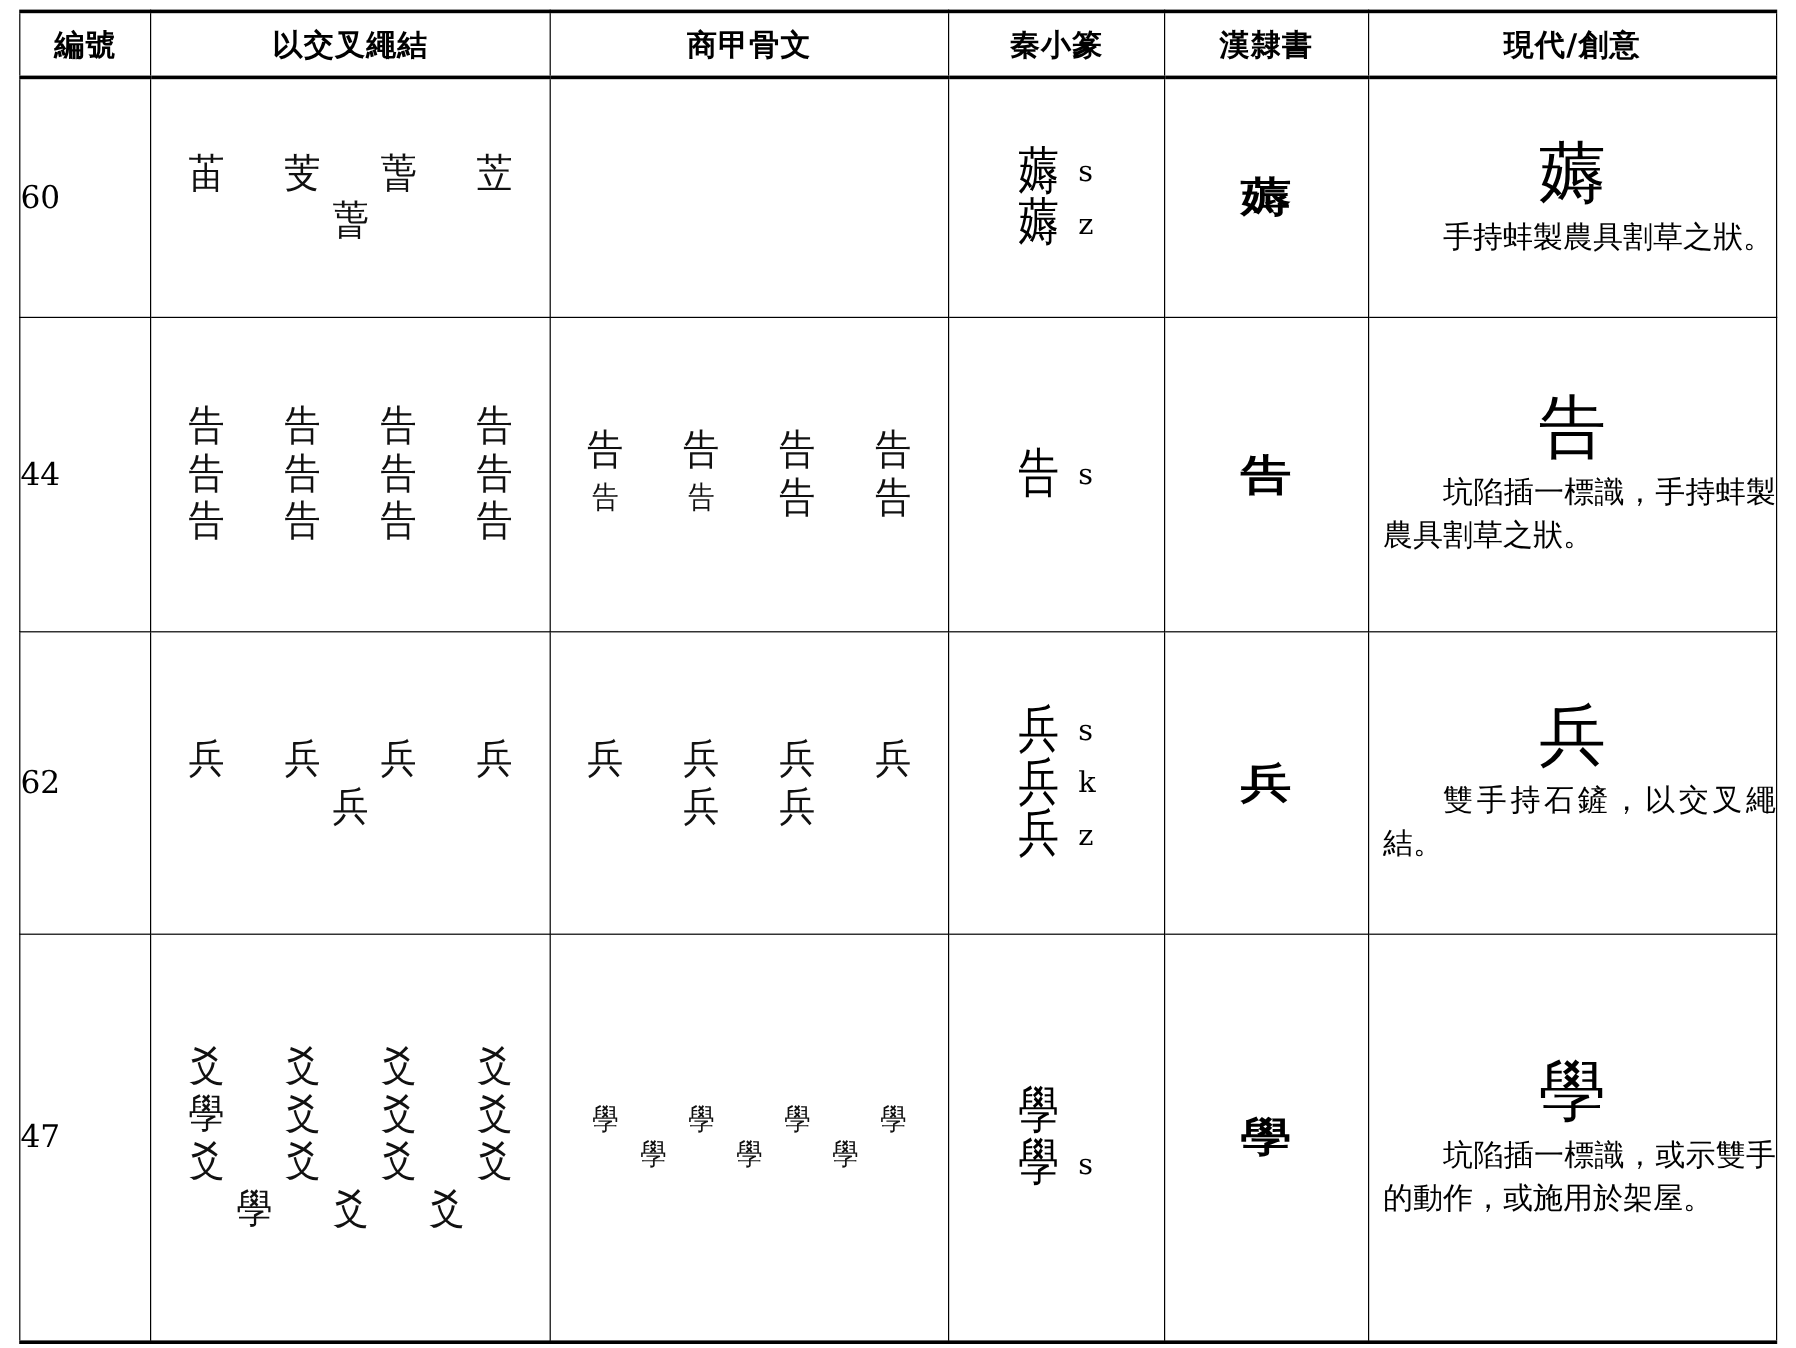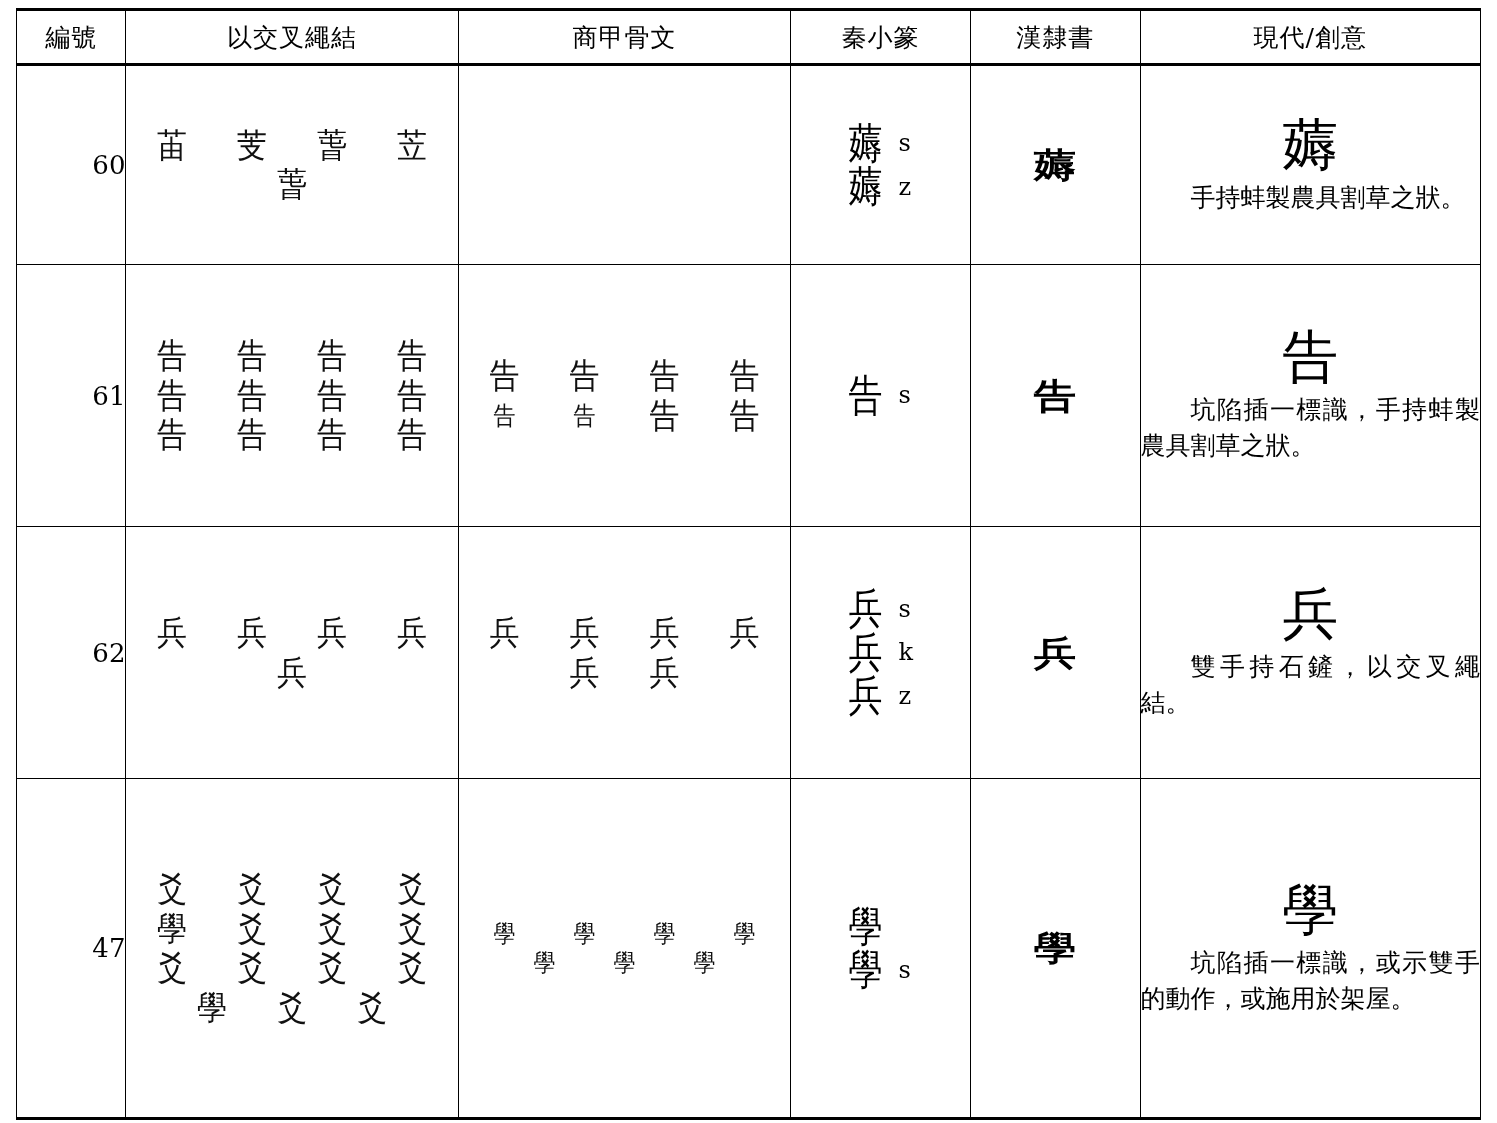--- a/index.html
+++ b/index.html
@@ -32,34 +32,34 @@
     padding: 0;
   }
   
   table.evolution {
     border-top: 3px solid #000;
     border-bottom: 3px solid #000;
   }
   thead th {
     height: 52px;
     font-size: 25px;
-    font-weight: normal;
+    font-weight: bold;
     text-align: center;
     border-bottom: 3px solid #000 !important;
     letter-spacing: 1px;
   }
   .col-id      { width: 108px; }
   .col-oracle  { width: 330px; }
   .col-bronze  { width: 330px; }
   .col-seal    { width: 178px; }
   .col-clerk   { width: 168px; }
   .col-modern  { width: 338px; }
 
   td.cell-id {
-    text-align: right;
+    text-align: left;
     font-size: 26px;
     vertical-align: middle;
   }
   .glyph-grid {
     display: flex;
     flex-wrap: wrap;
     justify-content: center;
     align-items: center;
     padding: 10px 6px;
     gap: 2px 10px;
@@ -124,20 +124,21 @@
     line-height: 1.1;
     font-family: "DejaVu Sans", "Liberation Sans", sans-serif;
     margin-bottom: 4px;
   }
   .modern-note {
     font-size: 25px;
     line-height: 1.45;
     text-align: justify;
     text-indent: 2em;
     font-family: "DejaVu Serif", "Liberation Serif", serif;
+    margin-left: 12px;
   }
   .r60 { height: 200px; }
   .r61 { height: 262px; }
   .r62 { height: 252px; }
   .r63 { height: 340px; }
 </style>
 </head>
 <body>
 
 <div class="page">
@@ -183,21 +184,21 @@
         <td class="cell-clerk">
           <span class="clerk-glyph">薅</span>
         </td>
         <td class="cell-modern">
           <div class="modern-char">薅</div>
           <div class="modern-note">手持蚌製農具割草之狀。</div>
         </td>
       </tr>
 
       <tr class="r61">
-        <td class="cell-id">61</td>
+        <td class="cell-id">44</td>
         <td>
           <div class="glyph-grid cols4">
             <span class="glyph">告</span>
             <span class="glyph">告</span>
             <span class="glyph">告</span>
             <span class="glyph">告</span>
             <span class="glyph">告</span>
             <span class="glyph">告</span>
             <span class="glyph">告</span>
             <span class="glyph">告</span>

